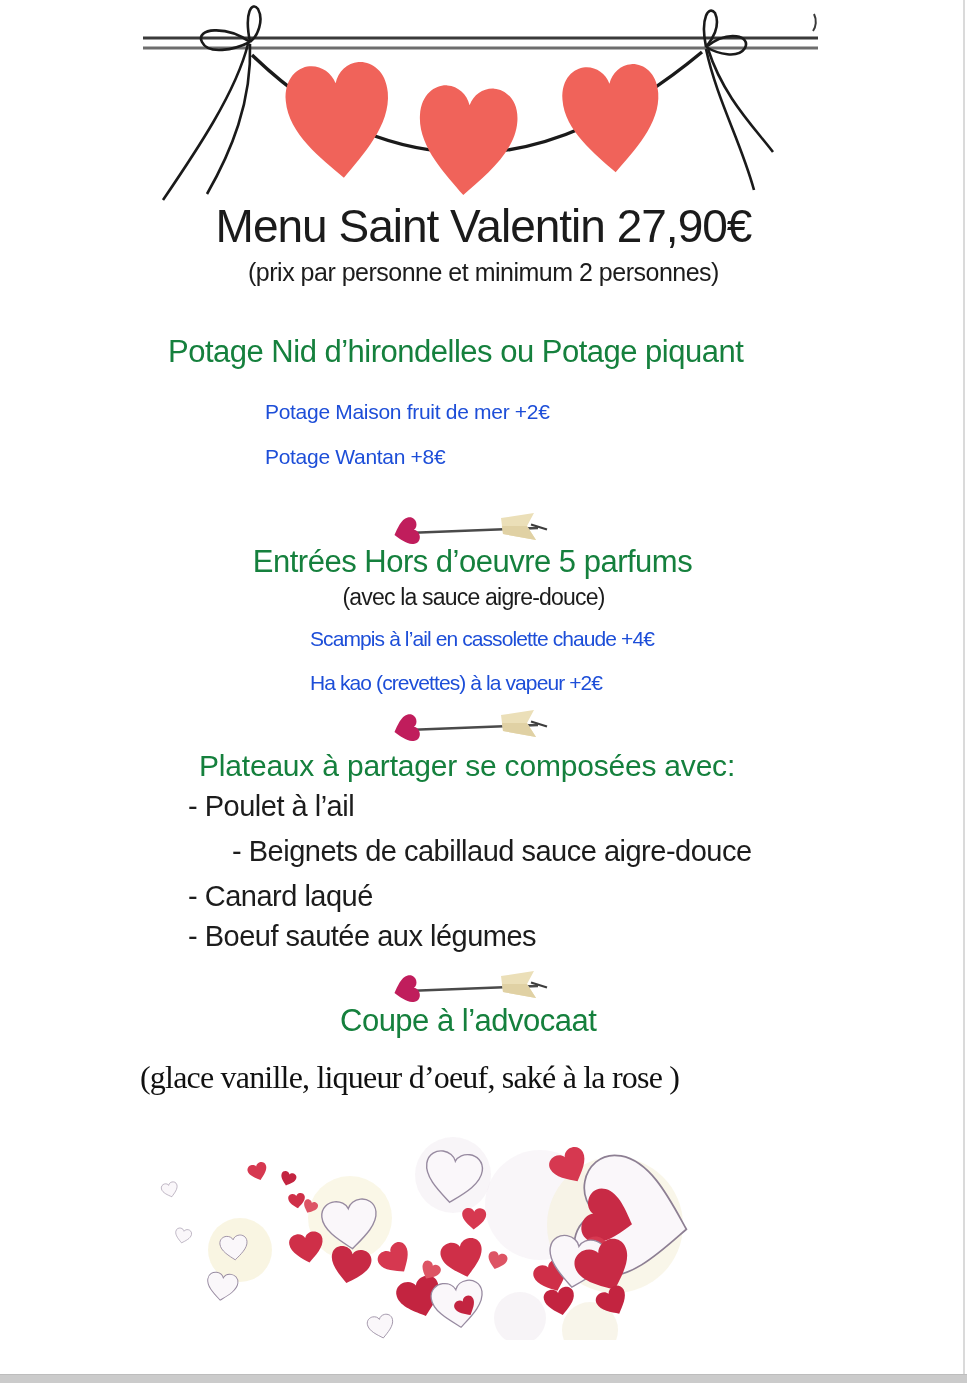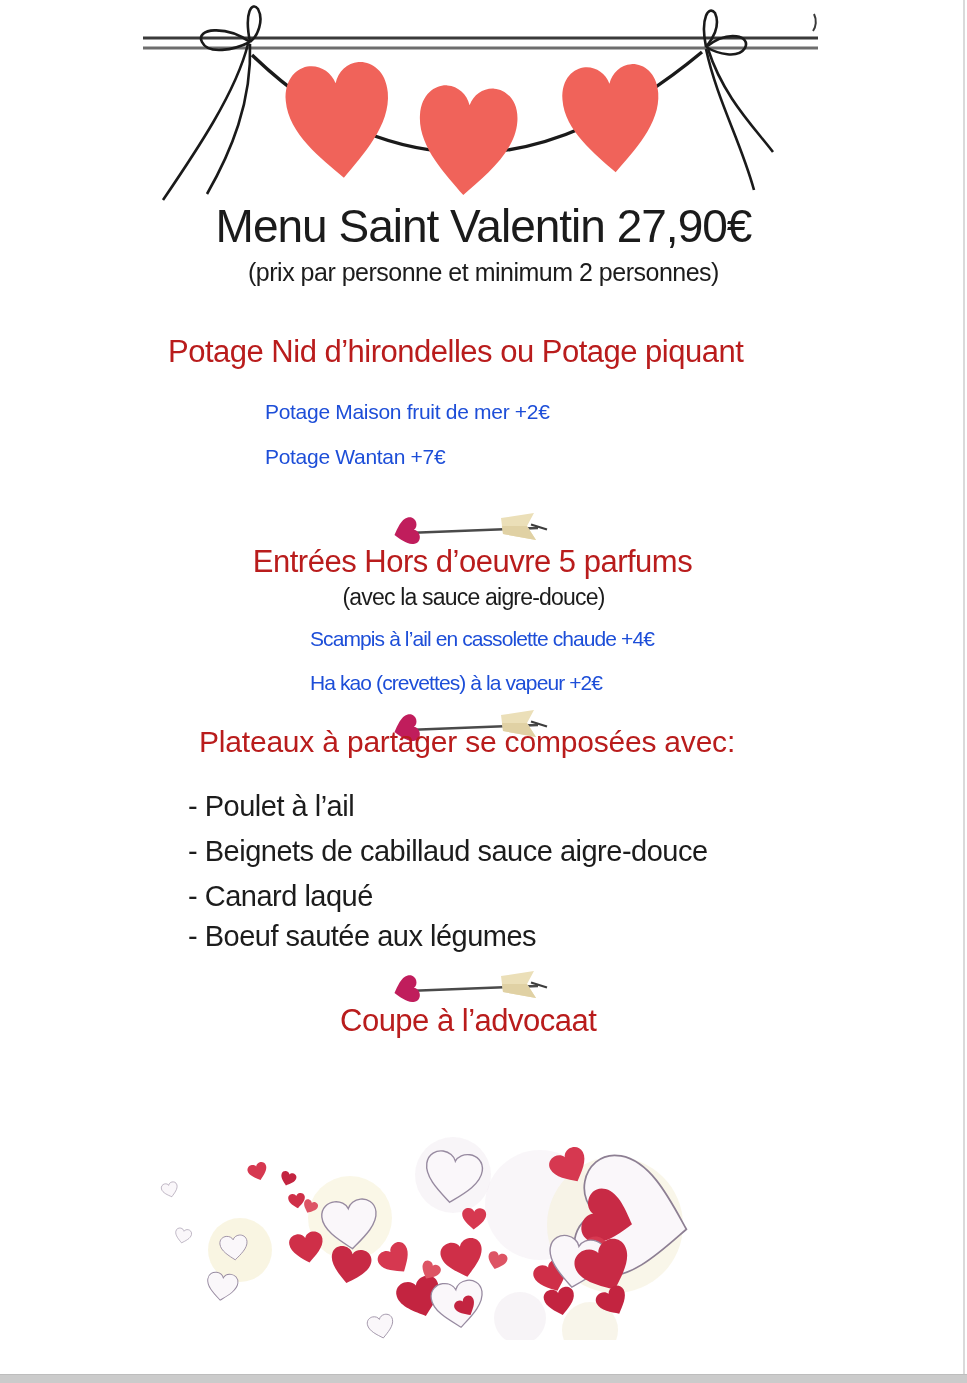--- a/index.html
+++ b/index.html
@@ -4,29 +4,29 @@
 <style>
   html,body{margin:0;padding:0;background:#ffffff;}
   .page{
     position:relative;width:967px;height:1383px;background:#ffffff;
     overflow:hidden;font-family:"Liberation Sans",sans-serif;color:#1c1c1c;
   }
   .abs{position:absolute;white-space:nowrap;}
   .centered{left:0;width:967px;text-align:center;}
   .title{top:198px;font-size:46px;letter-spacing:-1px;line-height:1.25;color:#1b1b1b;}
   .subtitle{top:256px;font-size:25px;letter-spacing:-0.5px;line-height:1.3;}
-  .heading{font-size:31px;letter-spacing:-0.5px;line-height:1.35;color:#b91c1c;}
+  .heading{font-size:31px;letter-spacing:-0.5px;line-height:1.35;color:#15803d;}
   .potage-heading{left:168px;top:331px;}
   .entrees-heading{top:541px;transform:translateX(-11px);}
   .note{font-size:23px;letter-spacing:-0.8px;line-height:1.3;}
   .avec-note{top:583px;transform:translateX(-10px);}
   .blue{color:#1d4ed8;font-size:21px;letter-spacing:-0.3px;line-height:1.3;}
   .potage-opt{left:265px;}
   .entree-opt{left:310px;letter-spacing:-0.9px;}
-  .plateaux-heading{left:199px;top:722px;font-size:30px;letter-spacing:-0.2px;line-height:1.35;}
+  .plateaux-heading{left:199px;top:746px;font-size:30px;letter-spacing:-0.2px;line-height:1.35;}
   .plat-item{left:188px;font-size:29px;letter-spacing:-0.5px;line-height:1.35;}
   .coupe-heading{left:316px;top:1000px;margin-left:24px;}
   .serif-note{left:140px;top:1057px;font-family:"Liberation Serif",serif;font-size:32px;letter-spacing:-0.8px;line-height:1.3;color:#111;}
   .arrow-divider{position:absolute;left:389px;width:172px;height:36px;}
   .right-border{position:absolute;left:963px;top:0;width:2px;height:1383px;background:#dadada;}
   .hscrollbar{position:absolute;left:0;top:1374px;width:967px;height:9px;background:#cbcbcb;border-top:1px solid #bdbdbd;}
 </style>
 </head>
 <body>
 
@@ -60,21 +60,21 @@
     <use href="#heartShape" fill="#f0635a" transform="translate(339,122) rotate(-5) scale(3.2,4.0) translate(-16,-14.5)"></use>
     <use href="#heartShape" fill="#f0635a" transform="translate(467,142) rotate(4) scale(3.05,3.8) translate(-16,-14.5)"></use>
     <use href="#heartShape" fill="#f0635a" transform="translate(612,120) rotate(-4) scale(3.0,3.75) translate(-16,-14.5)"></use>
   </svg>
 
   <div class="abs centered title">Menu Saint Valentin 27,90€</div>
   <div class="abs centered subtitle">(prix par personne et minimum 2 personnes)</div>
 
   <div class="abs heading potage-heading">Potage Nid d’hirondelles ou Potage piquant</div>
   <div class="abs blue potage-opt" style="top:398px;">Potage Maison fruit de mer +2€</div>
-  <div class="abs blue potage-opt" style="top:443px;">Potage Wantan +7€</div>
+  <div class="abs blue potage-opt" style="top:443px;">Potage Wantan +8€</div>
 
   <svg class="arrow-divider" style="top:513px;" viewBox="0 0 172 36">
     <line x1="18" y1="20" x2="149" y2="15" stroke="#4a4a4a" stroke-width="2.6"></line>
     <polygon points="112,5 145,0 138,13 147,27 114,21" fill="#ebdfb8"></polygon>
     <polygon points="113,13 138,13 147,27 114,21" fill="#e0d1a4"></polygon>
     <line x1="142" y1="11.5" x2="158" y2="16.5" stroke="#3c3c3c" stroke-width="2.2"></line>
     <use href="#heartShape" fill="#c01d5c" transform="translate(17,19) rotate(75) scale(0.85) translate(-16,-14.5)"></use>
   </svg>
 
   <div class="abs centered heading entrees-heading">Entrées Hors d’oeuvre 5 parfums</div>
@@ -85,33 +85,34 @@
   <svg class="arrow-divider" style="top:710px;" viewBox="0 0 172 36">
     <line x1="18" y1="20" x2="149" y2="15" stroke="#4a4a4a" stroke-width="2.6"></line>
     <polygon points="112,5 145,0 138,13 147,27 114,21" fill="#ebdfb8"></polygon>
     <polygon points="113,13 138,13 147,27 114,21" fill="#e0d1a4"></polygon>
     <line x1="142" y1="11.5" x2="158" y2="16.5" stroke="#3c3c3c" stroke-width="2.2"></line>
     <use href="#heartShape" fill="#c01d5c" transform="translate(17,19) rotate(75) scale(0.85) translate(-16,-14.5)"></use>
   </svg>
 
   <div class="abs heading plateaux-heading">Plateaux à partager se composées avec:</div>
   <div class="abs plat-item" style="top:787px;">- Poulet à l’ail</div>
-  <div class="abs plat-item" style="top:832px;">- Beignets de cabillaud sauce aigre-douce</div>
+  <div class="abs plat-item" style="top:832px;margin-left:44px;">- Beignets de cabillaud sauce aigre-douce</div>
   <div class="abs plat-item" style="top:877px;">- Canard laqué</div>
   <div class="abs plat-item" style="top:917px;">- Boeuf sautée aux légumes</div>
 
   <svg class="arrow-divider" style="top:971px;" viewBox="0 0 172 36">
     <line x1="18" y1="20" x2="149" y2="15" stroke="#4a4a4a" stroke-width="2.6"></line>
     <polygon points="112,5 145,0 138,13 147,27 114,21" fill="#ebdfb8"></polygon>
     <polygon points="113,13 138,13 147,27 114,21" fill="#e0d1a4"></polygon>
     <line x1="142" y1="11.5" x2="158" y2="16.5" stroke="#3c3c3c" stroke-width="2.2"></line>
     <use href="#heartShape" fill="#c01d5c" transform="translate(17,19) rotate(75) scale(0.85) translate(-16,-14.5)"></use>
   </svg>
 
   <div class="abs heading coupe-heading">Coupe à l’advocaat</div>
+  <div class="abs serif-note">(glace vanille, liqueur d’oeuf, saké à la rose )</div>
 
   <svg class="abs" style="left:0;top:1122px;" width="967" height="218" viewBox="0 1122 967 218">
 
     <circle cx="240" cy="1250" r="32" fill="#f7f1d8" opacity="0.75"></circle>
     <circle cx="350" cy="1218" r="42" fill="#f8f3dd" opacity="0.7"></circle>
     <circle cx="453" cy="1175" r="38" fill="#f2ecf2" opacity="0.55"></circle>
     <circle cx="540" cy="1205" r="55" fill="#f2ecf2" opacity="0.45"></circle>
     <circle cx="615" cy="1225" r="68" fill="#f6f1dd" opacity="0.65"></circle>
     <circle cx="520" cy="1318" r="26" fill="#f0eaf0" opacity="0.5"></circle>
     <circle cx="590" cy="1330" r="28" fill="#f3ecd8" opacity="0.55"></circle>

